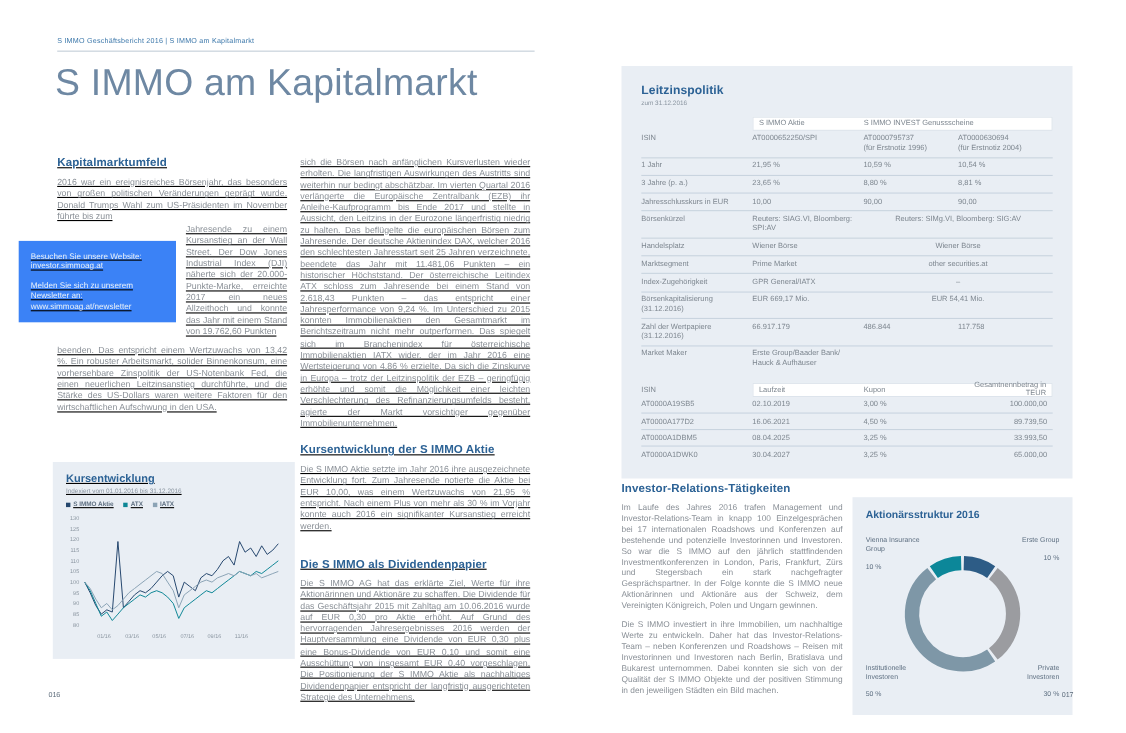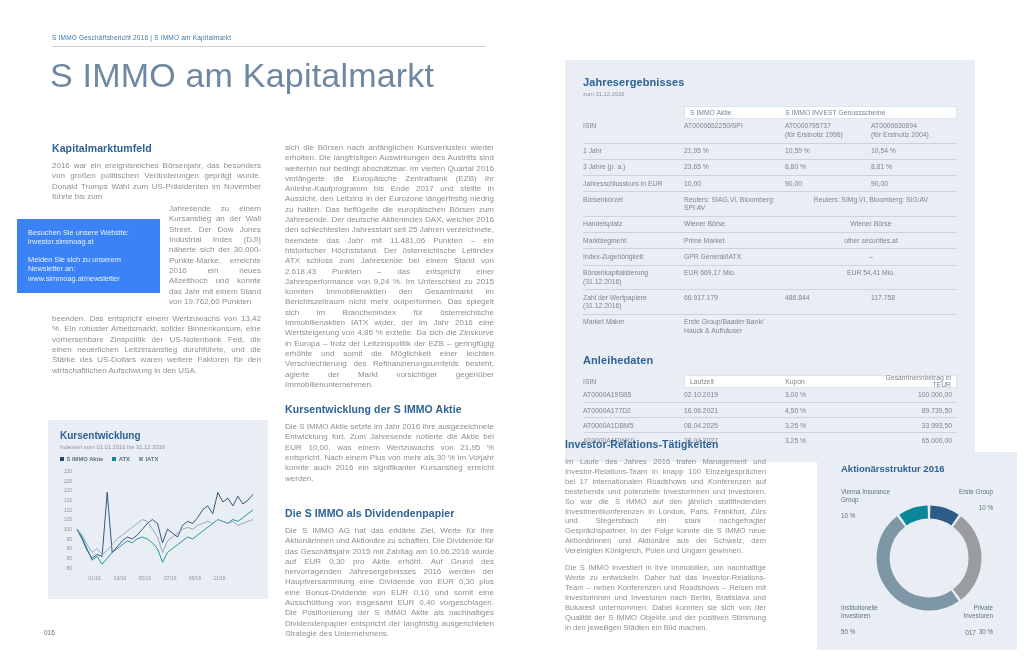--- a/index.html
+++ b/index.html
@@ -14,21 +14,21 @@
   p.body { font-size:8px; line-height:10.3px; color:#8a9097; margin-top:7px; }
 
   
   .breadcrumb-wrap { position:absolute; left:52px; top:34px; width:434px;
     border-bottom:1px solid #c2cdd8; padding-bottom:5px; }
   .breadcrumb { font-size:6.5px; color:#3e79ab; letter-spacing:.2px; }
   .big-title { position:absolute; left:50px; top:56px; font-size:34px; font-weight:400;
     color:#6e88a3; letter-spacing:.2px; }
 
   .cols { position:absolute; left:52px; top:142px; width:434px; display:grid;
-    grid-template-columns:209px 209px; column-gap:24px; }
+    grid-template-columns:209px 209px; column-gap:12px;text-decoration:underline; }
   .col h2.sec { margin-bottom:2px; }
 
   .wrapRow { display:flex; align-items:center; margin-left:-35px; margin-top:2px; gap:9px; }
   .infobox { width:143px; min-height:72px; background:#3b82f6; color:#eaf1f8;
     padding:9px 11px; font-size:7.4px; line-height:9.6px; flex:none; }
   .infobox p + p { margin-top:8px; }
   .wrapRow .narrow { flex:1; font-size:8px; line-height:10.3px; color:#8a9097; }
 
   
   .chartbox { margin-left:-4px; width:220px; margin-top:44px; background:#e9eef4;
@@ -70,22 +70,22 @@
   .bh2 { width:31%; }
   .bh3 { flex:1; text-align:right; padding-right:5px; }
   .brow { display:grid; grid-template-columns:27% 27% 23% 23%; font-size:6.8px; color:#7d868f;
     padding:3.6px 0; border-top:1px solid #c9d4df; }
   .brow :last-child { text-align:right; padding-right:5px; }
   .brow:first-of-type { border-top:none; }
 
   .ir-col { position:absolute; left:565px; top:438px; width:201px; }
   .ir-col p.body { font-size:7.6px; line-height:9.9px; }
 
-  .sharebox { position:absolute; left:817px; top:452px; width:200px; height:198px;
-    background:#e9eef4; padding:11px 24px; }
+  .sharebox { position:absolute; left:775px; top:452px; width:200px; height:198px;
+    background:#e9eef4; padding:11px 12px; }
   .sharebox h3 { color:#2c6295; font-size:9.5px; font-weight:bold; }
   .donut-area { position:relative; margin-top:4px; height:158px; }
   .donut-svg { display:block; }
   .dlabel { position:absolute; font-size:6.3px; line-height:8px; color:#5f7082; }
   .dlabel.tl { left:0; top:2px; }
   .dlabel.tr { right:0; top:2px; text-align:right; }
   .dlabel.bl { left:0; bottom:0; }
   .dlabel.br { right:0; bottom:0; text-align:right; }
 
   .tick { font-size:5px; fill:#8a95a0; }
@@ -106,21 +106,21 @@
       <h2 class="sec">Kapitalmarktumfeld</h2>
       <p class="body just">2016 war ein ereignisreiches Börsenjahr, das besonders von großen politischen Veränderungen geprägt wurde. Donald Trumps Wahl zum US-Präsidenten im November führte bis zum</p>
       <div class="wrapRow">
         <div class="infobox">
           <p class="pre">Besuchen Sie unsere Website:
 investor.simmoag.at</p>
           <p class="pre">Melden Sie sich zu unserem
 Newsletter an:
 www.simmoag.at/newsletter</p>
         </div>
-        <p class="narrow just">Jahresende zu einem Kursanstieg an der Wall Street. Der Dow Jones Industrial Index (DJI) näherte sich der 30.000-Punkte-Marke, erreichte 2016 ein neues Allzeithoch und konnte das Jahr mit einem Stand von 19.762,60 Punkten</p>
+        <p class="narrow just">Jahresende zu einem Kursanstieg an der Wall Street. Der Dow Jones Industrial Index (DJI) näherte sich der 20.000-Punkte-Marke, erreichte 2017 ein neues Allzeithoch und konnte das Jahr mit einem Stand von 19.762,60 Punkten</p>
       </div>
       <p class="body just">beenden. Das entspricht einem Wertzuwachs von 13,42 %. Ein robuster Arbeitsmarkt, solider Binnenkonsum, eine vorhersehbare Zinspolitik der US-Notenbank Fed, die einen neuerlichen Leitzinsanstieg durchführte, und die Stärke des US-Dollars waren weitere Faktoren für den wirtschaftlichen Aufschwung in den USA.</p>
 
       <div class="chartbox">
         <h3>Kursentwicklung</h3>
         <div class="chart-sub">Indexiert vom 01.01.2016 bis 31.12.2016</div>
         <div class="legend" id="lineLegend">
             <span class="li">
               <span class="sw" style="background: rgb(36, 70, 109);"></span>
               <span>S IMMO Aktie</span>
@@ -164,21 +164,21 @@
       <h2 class="sec" style="margin-top:13px">Kursentwicklung der S IMMO Aktie</h2>
       <p class="body just">Die S IMMO Aktie setzte im Jahr 2016 ihre ausgezeichnete Entwicklung fort. Zum Jahresende notierte die Aktie bei EUR 10,00, was einem Wertzuwachs von 21,95 % entspricht. Nach einem Plus von mehr als 30 % im Vorjahr konnte auch 2016 ein signifikanter Kursanstieg erreicht werden.</p>
       <h2 class="sec" style="margin-top:23px">Die S IMMO als Dividendenpapier</h2>
       <p class="body just">Die S IMMO AG hat das erklärte Ziel, Werte für ihre Aktionärinnen und Aktionäre zu schaffen. Die Dividende für das Geschäftsjahr 2015 mit Zahltag am 10.06.2016 wurde auf EUR 0,30 pro Aktie erhöht. Auf Grund des hervorragenden Jahresergebnisses 2016 werden der Hauptversammlung eine Dividende von EUR 0,30 plus eine Bonus-Dividende von EUR 0,10 und somit eine Ausschüttung von insgesamt EUR 0,40 vorgeschlagen. Die Positionierung der S IMMO Aktie als nachhaltiges Dividendenpapier entspricht der langfristig ausgerichteten Strategie des Unternehmens.</p>
     </div>
   </div>
 
   <div class="pagenum left">016</div>
 
   <div class="databox">
-    <h2 class="sec">Jahresergebnisses</h2>
+    <h2 class="sec">Leitzinspolitik</h2>
     <div class="tbl-sub">zum 31.12.2016</div>
 
     <div class="gstrip">
       <span class="gs1">S IMMO Aktie</span>
       <span class="gs2">S IMMO INVEST Genussscheine</span>
     </div>
     <div class="ptable" id="perfTable">
         <div class="trow">
           <div class="tcell pre">ISIN</div>
           <div class="tcell pre">AT0000652250/SPI</div>
@@ -236,21 +236,20 @@
           <div class="tcell pre">486.844</div>
           <div class="tcell pre">117.758</div>
         </div>
         <div class="trow">
           <div class="tcell pre">Market Maker</div>
           <div class="tcell pre">Erste Group/Baader Bank/
 Hauck &amp; Aufhäuser</div>
         </div>
       </div>
 
-    <h2 class="sec bonds-h">Anleihedaten</h2>
     <div class="bhead">
       <div class="bh-label">ISIN</div>
       <div class="bstrip">
         <span class="bh1">Laufzeit</span>
         <span class="bh2">Kupon</span>
         <span class="bh3">Gesamtnennbetrag in TEUR</span>
       </div>
     </div>
     <div id="bondTable">
         <div class="brow">

